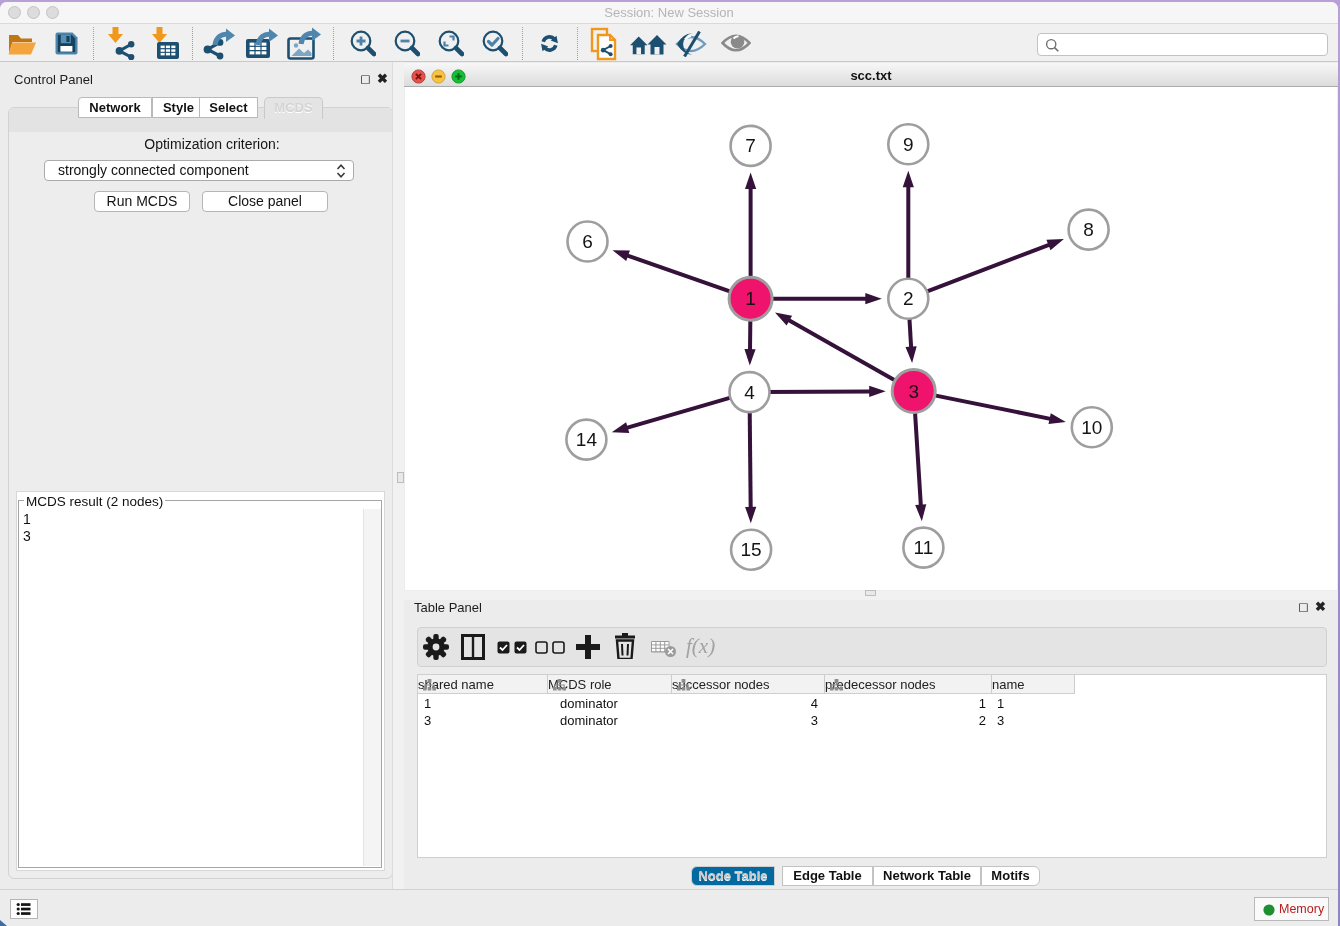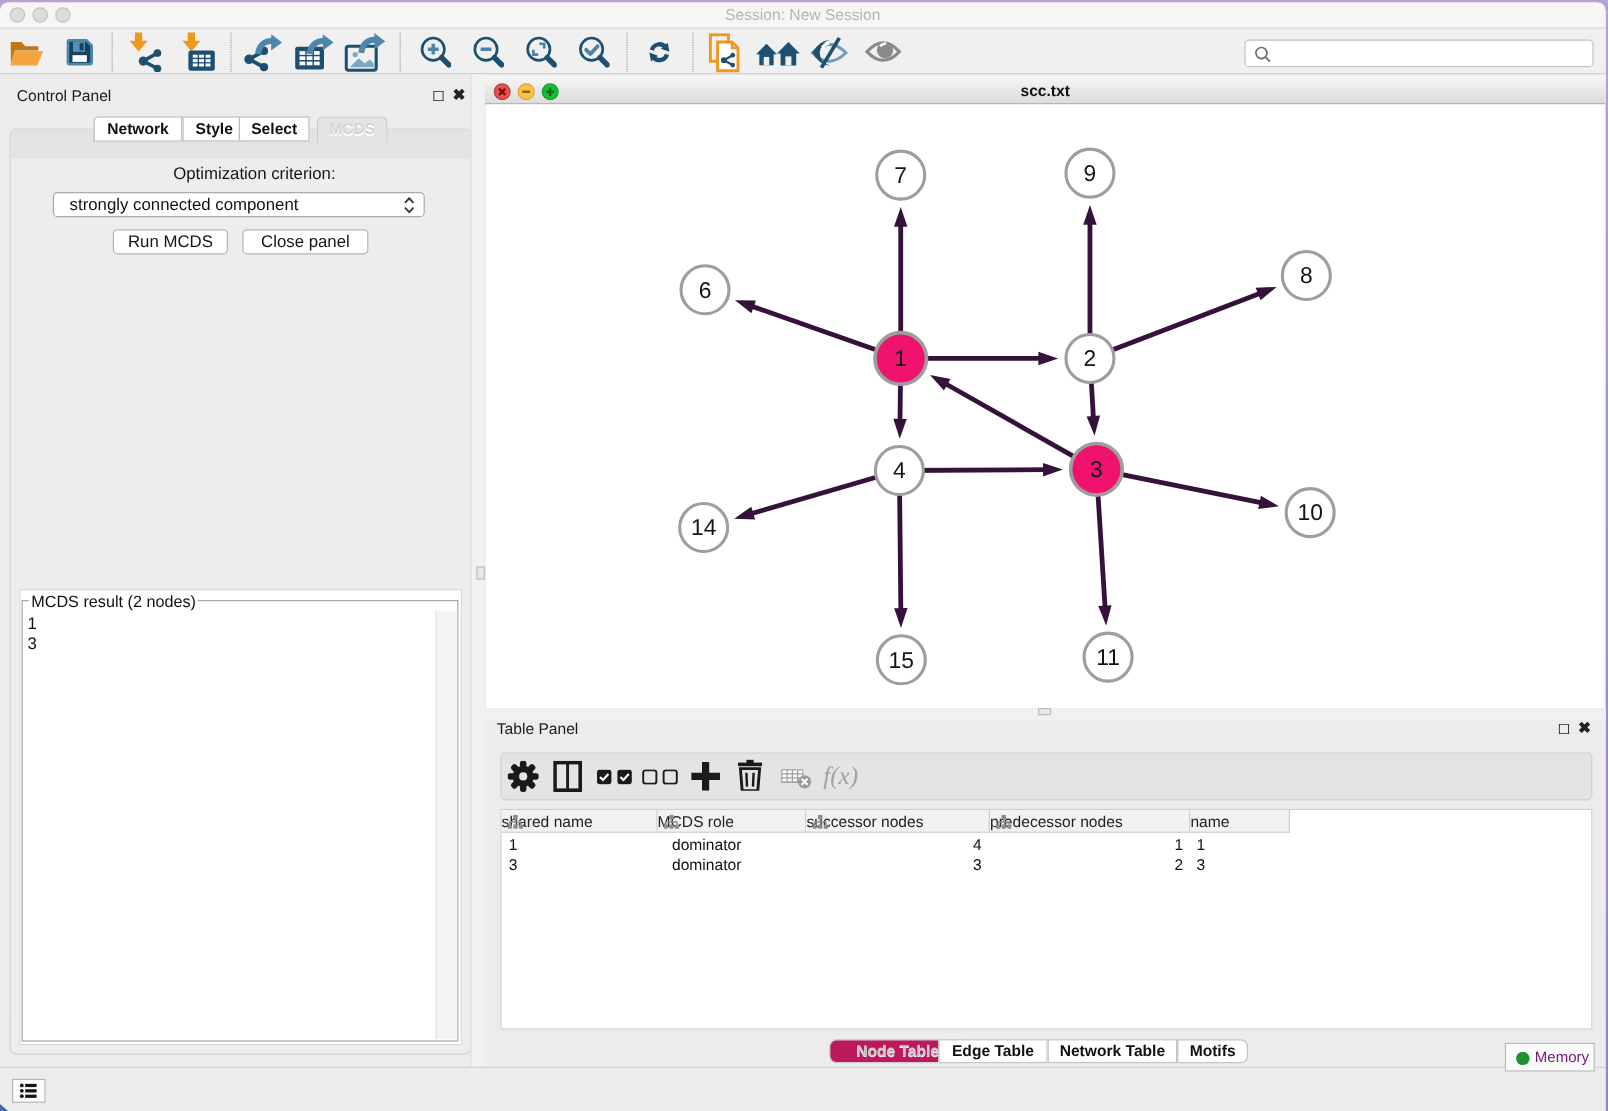--- a/index.html
+++ b/index.html
@@ -37,21 +37,21 @@
 
 #tphead{left:414px;top:600px;font-size:13px;color:#1c1c1c;}
 #tptoolbar{left:417px;top:627px;width:910px;height:40px;background:#e4e4e4;border:1px solid #d0d0d0;border-radius:4px;}
 #tablebox{left:417px;top:674px;width:910px;height:184px;background:#fff;border:1px solid #cfcfcf;}
 .thcell{position:absolute;top:675px;height:19px;background:#f2f2f2;border-right:1px solid #cccccc;border-bottom:1px solid #cfcfcf;font-size:13px;color:#222;text-align:left;line-height:19px;}
 .trow{position:absolute;font-size:13px;color:#111;height:17px;line-height:17px;}
 .bt{position:absolute;top:866px;height:20px;background:#fff;border:1px solid #c3c3c3;font-size:13px;font-weight:bold;color:#111;text-align:center;line-height:18px;}
 
 #statusbar{left:0;top:889px;width:1338px;height:37px;background:#ececec;border-top:1px solid #d2d2d2;}
 #listbtn{left:10px;top:899px;width:28px;height:20px;background:#fdfdfd;border:1px solid #b5b5b5;}
-#membtn{left:1254px;top:869px;width:75px;height:24px;background:#fafafa;border:1px solid #b9b9b9;font-size:12.5px;color:#701a75;}
+#membtn{left:1254px;top:897px;width:75px;height:24px;background:#fafafa;border:1px solid #b9b9b9;font-size:12.5px;color:#b91c1c;}
 .fl{position:absolute;font-size:13px;font-weight:bold;color:#222;}
 #canvas svg text{font-family:"Liberation Sans",sans-serif;font-size:19px;fill:#141414;}
 </style></head>
 <body>
 <div class="abs" id="win"></div>
 <div class="abs" id="titlebar"></div>
 <div class="tl" style="left:8px;"></div>
 <div class="tl" style="left:27px;"></div>
 <div class="tl" style="left:46px;"></div>
 <div class="abs" id="title">Session: New Session</div>
@@ -203,21 +203,21 @@
 <div class="cptab" style="left:78px;width:74px;border-radius:4px 0 0 0;">Network</div>
 <div class="cptab" style="left:152px;width:53px;">Style</div>
 <div class="cptab" style="left:199px;width:59px;">Select</div>
 <div class="cptab" style="left:264px;width:59px;background:#e4e4e4;border-color:#c9c9c9;border-bottom:none;height:22px;color:#d4d4d4;text-shadow:0 1px 0 #ffffff;border-radius:5px 5px 0 0;">MCDS</div>
 <div class="abs" id="optlabel">Optimization criterion:</div>
 <div class="abs" id="cpselect">strongly connected component<svg style="position:absolute;right:7px;top:3px;" width="10" height="14" viewBox="0 0 10 14">
       <path d="M1.5 5 L5 1.2 L8.5 5" fill="none" stroke="#3a3a3a" stroke-width="1.6"></path>
       <path d="M1.5 9 L5 12.8 L8.5 9" fill="none" stroke="#3a3a3a" stroke-width="1.6"></path>
     </svg></div>
 <div class="btn" style="left:94px;top:191px;width:96px;">Run MCDS</div>
-<div class="btn" style="left:202px;top:191px;width:105px;">Close panel</div>
+<div class="btn" style="left:202px;top:191px;width:126px;">Close panel</div>
 <div class="abs" id="resultbox"></div>
 <div class="abs" id="fieldset"></div>
 <div class="abs" id="scrolltrack"></div>
 <div class="abs" id="legend">MCDS result (2 nodes)</div>
 <div class="abs" style="left:23px;top:511px;font-size:14px;color:#111;line-height:16.5px;">1<br>3</div>
 
 <div class="abs" id="vsplit"></div>
 <div class="abs" id="vhandle"></div>
 <div class="abs" id="nettitle"></div>
 <svg class="abs" style="left:411px;top:68.5px;" width="55" height="15" viewBox="0 0 55 15">
@@ -403,21 +403,21 @@
 <div class="trow" style="left:424px;top:695px;">1</div>
 <div class="trow" style="left:560px;top:695px;">dominator</div>
 <div class="trow" style="left:672px;top:695px;width:146px;text-align:right;">4</div>
 <div class="trow" style="left:825px;top:695px;width:161px;text-align:right;">1</div>
 <div class="trow" style="left:997px;top:695px;">1</div>
 <div class="trow" style="left:424px;top:711.5px;">3</div>
 <div class="trow" style="left:560px;top:711.5px;">dominator</div>
 <div class="trow" style="left:672px;top:711.5px;width:146px;text-align:right;">3</div>
 <div class="trow" style="left:825px;top:711.5px;width:161px;text-align:right;">2</div>
 <div class="trow" style="left:997px;top:711.5px;">3</div>
-<div class="bt" style="left:691px;width:114px;background:#be185d;color:#c8c8c8;text-shadow:0 1px 0 #fff;border-radius:6px 0 0 6px;border-color:#cfcfcf;">Node Table</div>
+<div class="bt" style="left:691px;width:84px;background:#0369a1;color:#c8c8c8;text-shadow:0 1px 0 #fff;border-radius:6px 0 0 6px;border-color:#cfcfcf;">Node Table</div>
 <div class="bt" style="left:782px;width:91px;">Edge Table</div>
 <div class="bt" style="left:873px;width:108px;">Network Table</div>
 <div class="bt" style="left:981px;width:59px;border-radius:0 6px 6px 0;">Motifs</div>
 <div class="abs" id="statusbar"></div>
 <div class="abs" id="listbtn"><svg width="26" height="18" viewBox="0 0 26 18">
       <g fill="#141414">
         <circle cx="7.2" cy="4.5" r="1.6"></circle>
         <circle cx="7.2" cy="9" r="1.6"></circle>
         <circle cx="7.2" cy="13.5" r="1.6"></circle>
         <rect x="10" y="3.2" width="9.5" height="2.7"></rect>

